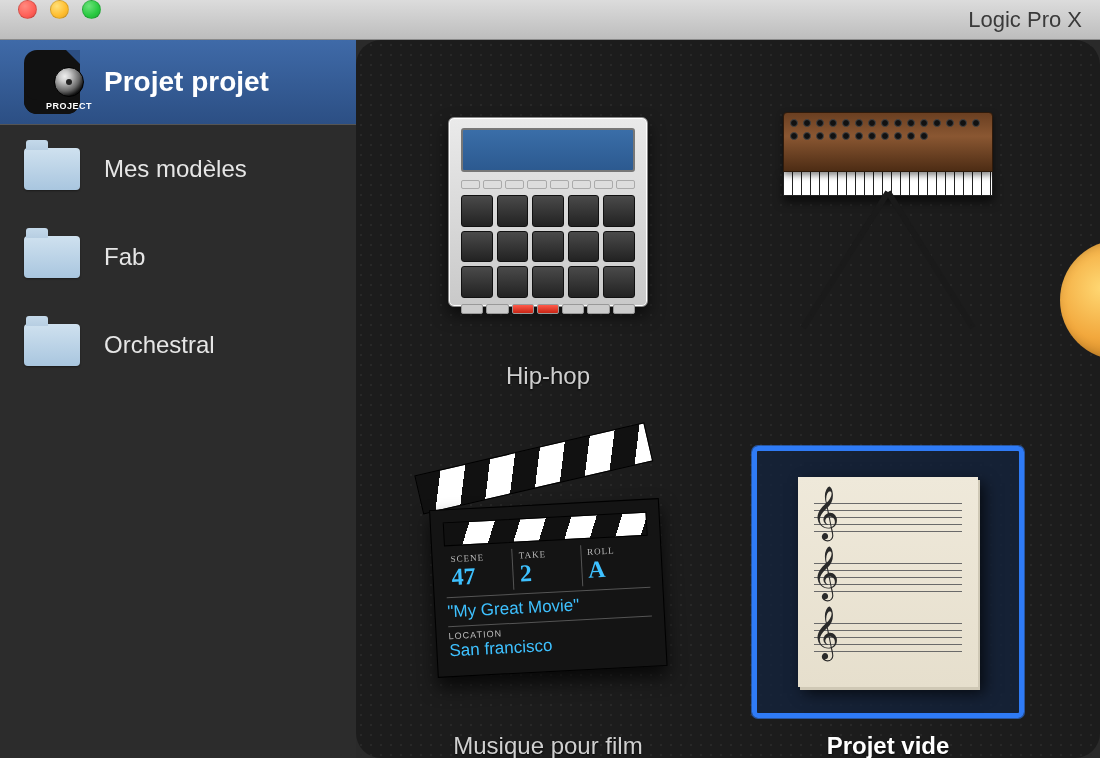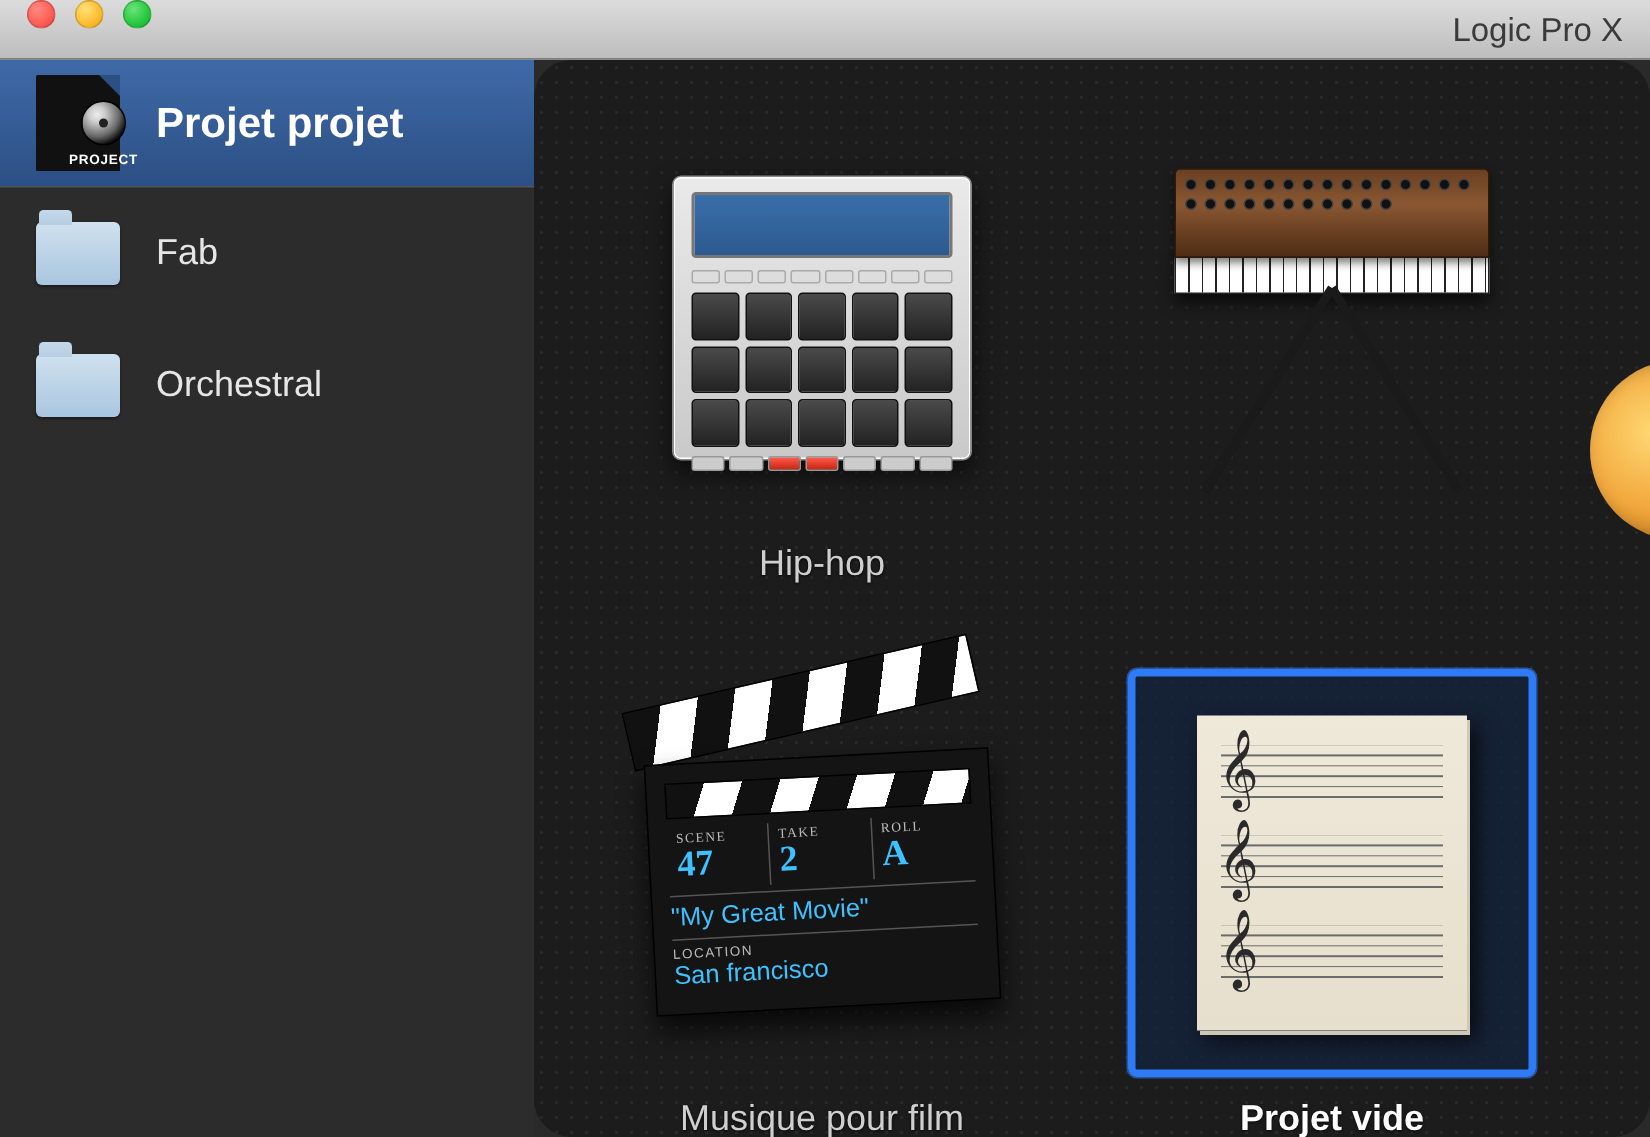--- a/index.html
+++ b/index.html
@@ -46,21 +46,21 @@
     background: linear-gradient(to bottom, #3f6aa8 0%, #2c4f84 100%);
     color: #fff; font-size: 28px; font-weight: 600;
   }
   .side-sep {
     height: 1px; background: #555;
   }
 
   
   .proj-badge {
     width: 56px; height: 64px; background: #111;
-    border-radius: 1px; position: relative;
+    border-radius: 13px; position: relative;
     display: flex; flex-direction: column; align-items: center; justify-content: flex-end;
     box-shadow: inset 0 -14px 0 #111;
     padding-left: 34px;
   }
   .proj-badge::before {
     content: ""; position: absolute; top: 0; right: 0;
     border-style: solid; border-width: 0 14px 14px 0;
     border-color: transparent #2c4f84 transparent transparent;
   }
   .proj-badge .disc {
@@ -272,20 +272,24 @@
       <div class="proj-badge">
         <div class="disc"></div>
         <div class="tag">PROJECT</div>
       </div>
       <span>Projet projet</span>
     </div>
 
 
     <div class="side-sep"></div>
 
+    <div class="side-item small-icon">
+      <div class="folder-icon"></div>
+      <span>Mes modèles</span>
+    </div>
     <div class="side-item small-icon">
       <div class="folder-icon"></div>
       <span>Fab</span>
     </div>
     <div class="side-item small-icon">
       <div class="folder-icon"></div>
       <span>Orchestral</span>
     </div>
   </div>
 

